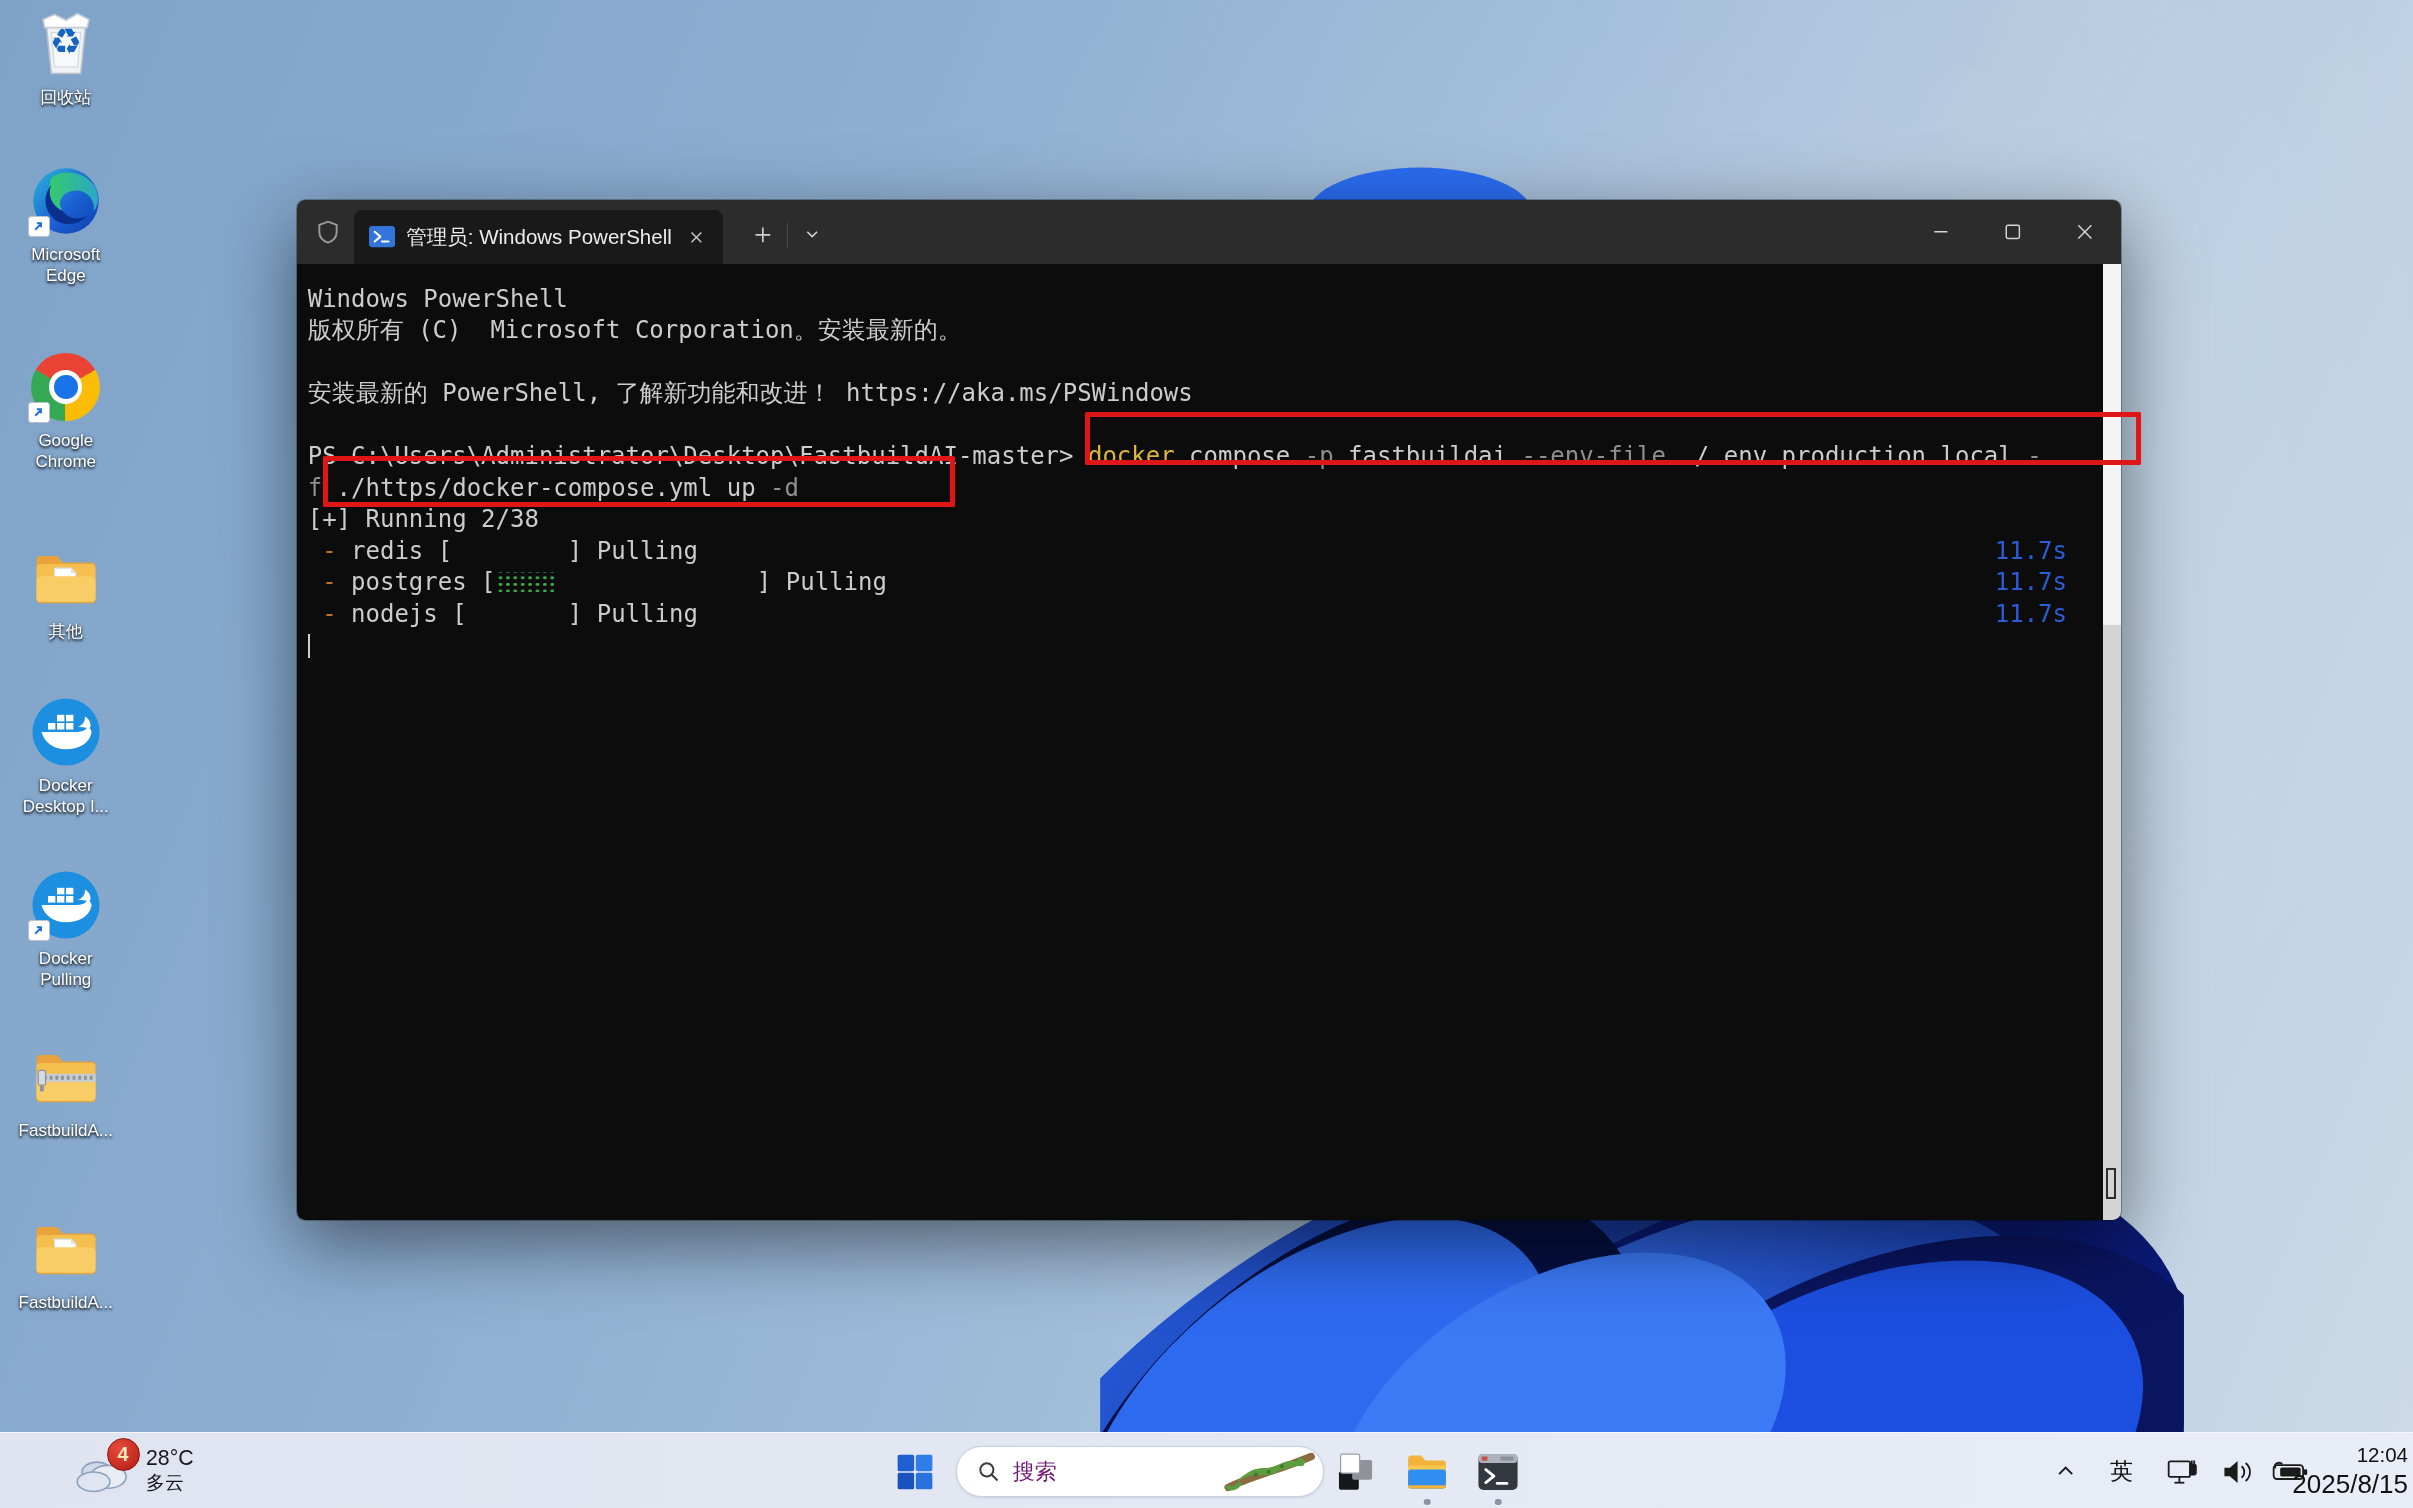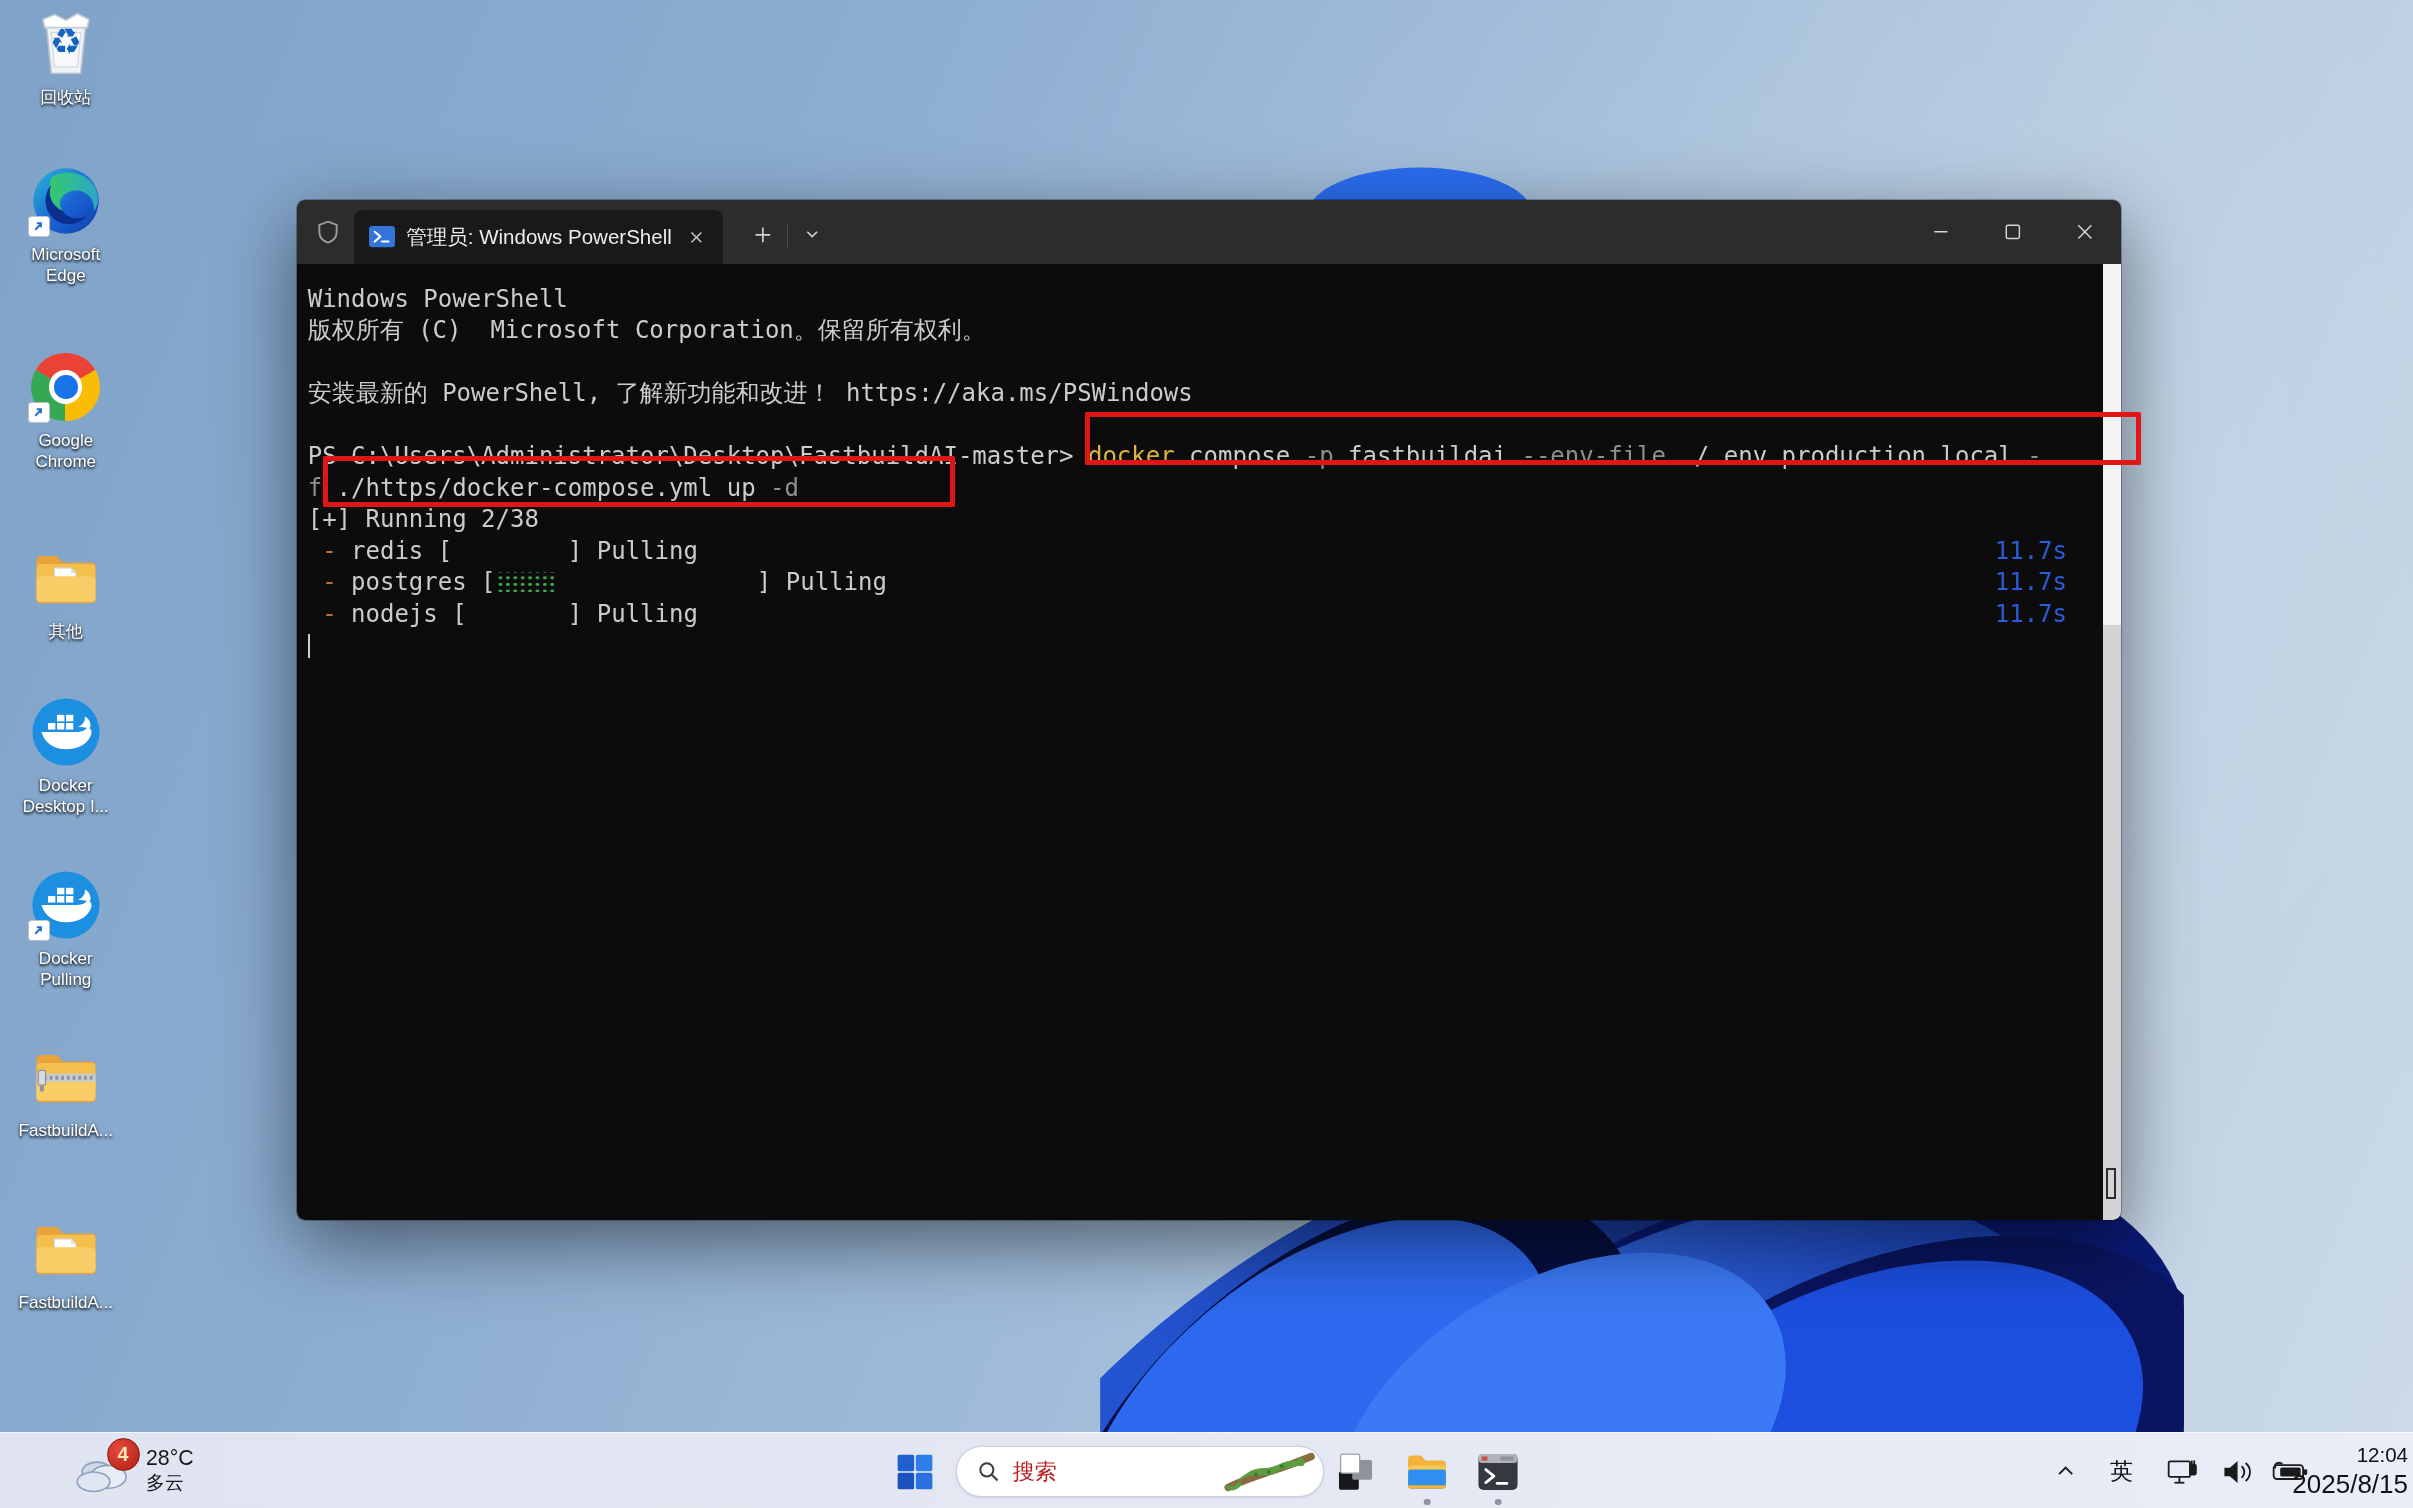--- a/index.html
+++ b/index.html
@@ -74,21 +74,21 @@
      display:flex; align-items:center; justify-content:center; border:1.6px solid #8c1208; }
   .weather-text { display:flex; flex-direction:column; line-height:1.25; color:#16181c; }
   .weather-temp { font-size:21.3px; }
   .weather-cond { font-size:19px; }
 
   .tb-center { position:absolute; left:0; top:0; height:77px; width:100%; }
   .start-btn { position:absolute; left:896px; top:19.7px; width:38px; height:38px; }
   .search-box { position:absolute; left:956px; top:13px; width:368px; height:51px; background:#ffffff;
      border:1.2px solid #c9d0de; border-radius:25.4px; display:flex; align-items:center; padding-left:19.7px;
      box-shadow:0 0.8px 2.5px rgba(60,80,120,.18); }
-  .search-label { margin-left:13px; font-size:22px; color:#b91c1c; }
+  .search-label { margin-left:13px; font-size:22px; color:#701a75; }
   .search-gecko { position:absolute; right:4.9px; top:2.5px; width:95px; height:44px; }
   .tb-app { position:absolute; top:11.5px; width:54px; height:54px; display:flex; align-items:center; justify-content:center; }
   .app-dot { position:absolute; bottom:-6.6px; left:50%; transform:translateX(-50%); width:6.6px; height:6.6px; border-radius:3.3px; background:#8d95a5; }
 
   .tray { position:absolute; right:0; top:0; height:77px; }
   .tray-item { position:absolute; top:0; height:77px; display:flex; align-items:center; justify-content:center; }
   .tray-ime { font-size:23px; color:#111; }
   .clock { position:absolute; right:5px; top:50%; transform:translateY(-50%); text-align:right; color:#111; line-height:1.3; }
   .clock-time { font-size:20.5px; }
   .clock-date { font-size:26px; }
@@ -300,21 +300,21 @@
           <svg width="19.7" height="19.7" viewBox="0 0 24 24" stroke="#d6d6d6" stroke-width="1.8">
               <line x1="4" y1="4" x2="20" y2="20"></line>
               <line x1="20" y1="4" x2="4" y2="20"></line>
             </svg>
         </span>
       </div>
     </div>
 
     <div class="term-body" id="term-body">
         <div class="t-line"><span class="seg-default">Windows PowerShell</span></div>
-        <div class="t-line"><span class="seg-default">版权所有 (C)  Microsoft Corporation。保留所有权利。</span></div>
+        <div class="t-line"><span class="seg-default">版权所有 (C)  Microsoft Corporation。安装最新的。</span></div>
         <div class="t-line"></div>
         <div class="t-line"><span class="seg-default">安装最新的 PowerShell, 了解新功能和改进！ https://aka.ms/PSWindows</span></div>
         <div class="t-line"></div>
         <div class="t-line"><span class="seg-default">PS C:\Users\Administrator\Desktop\FastbuildAI-master&gt; </span><span class="seg-command">docker</span><span class="seg-default"> compose </span><span class="seg-flag">-p</span><span class="seg-default"> fastbuildai </span><span class="seg-flag">--env-file</span><span class="seg-default"> ./.env.production.local </span><span class="seg-flag">-</span></div>
         <div class="t-line"><span class="seg-flag">f</span><span class="seg-default"> ./https/docker-compose.yml up </span><span class="seg-flag">-d</span></div>
         <div class="t-line"><span class="seg-default">[+] Running 2/38</span></div>
         <div class="t-line"><span class="seg-default"> </span><span class="seg-orange">-</span><span class="seg-default"> redis [        ] Pulling</span><span class="t-timer">11.7s</span></div>
         <div class="t-line"><span class="seg-default"> </span><span class="seg-orange">-</span><span class="seg-default"> postgres [</span><span class="progress-chip"></span><span class="seg-default">              ] Pulling</span><span class="t-timer">11.7s</span></div>
         <div class="t-line"><span class="seg-default"> </span><span class="seg-orange">-</span><span class="seg-default"> nodejs [       ] Pulling</span><span class="t-timer">11.7s</span></div>
         <div class="t-line"><span class="cursor-bar"></span></div>

